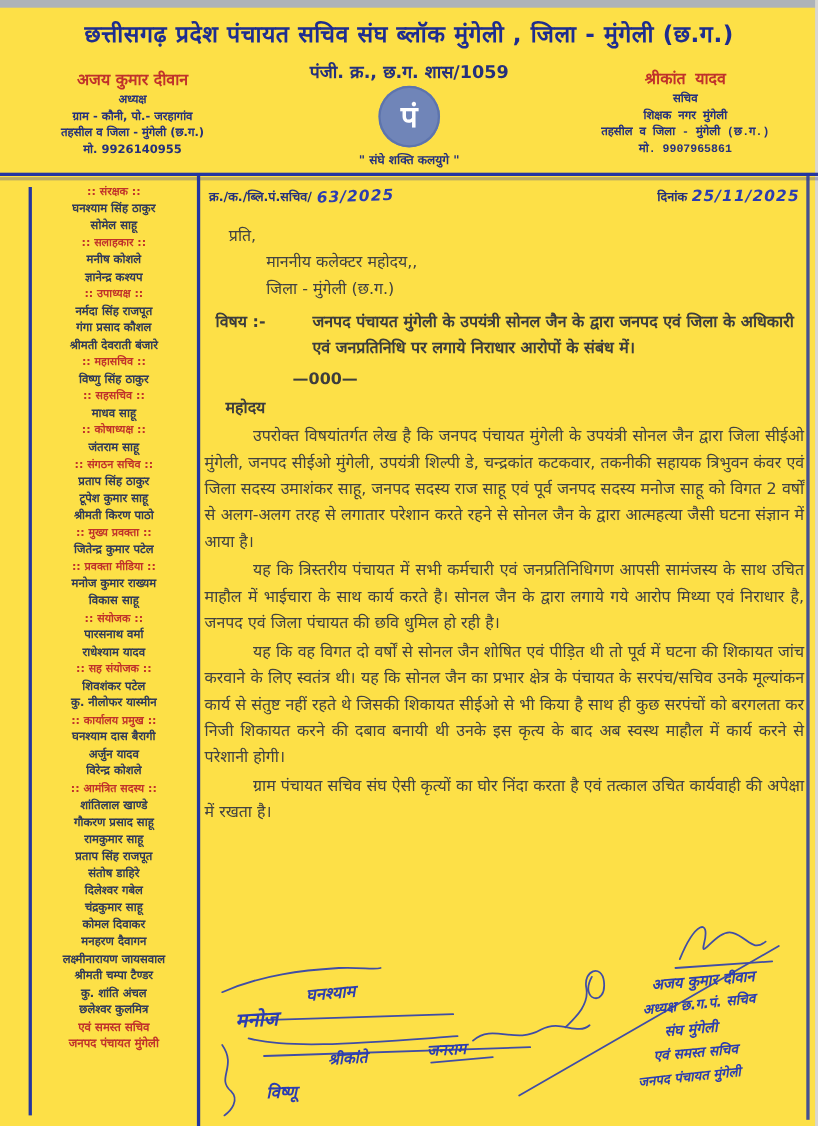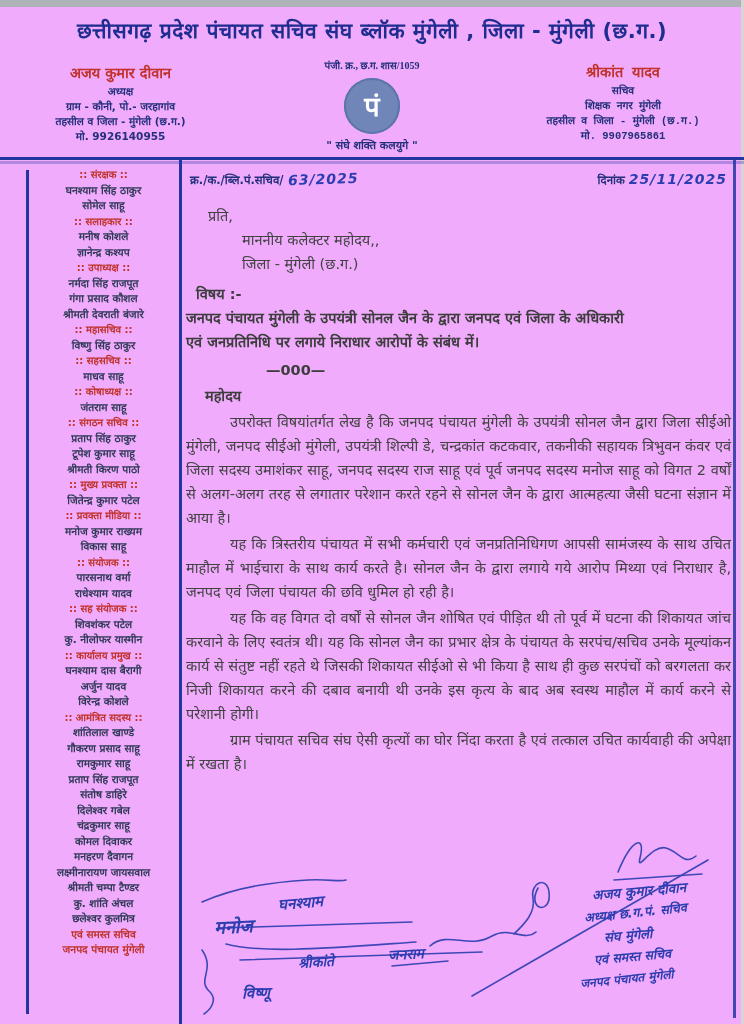--- a/index.html
+++ b/index.html
@@ -4,38 +4,38 @@
 <style>
   html,body{margin:0;padding:0;}
   body{
     width:744px;height:1024px;
     font-family:"DejaVu Sans",sans-serif;
     background:#e8e6e1;
     position:relative;overflow:hidden;
   }
   .page{
     position:absolute;left:0;top:0;width:744px;height:1024px;
-    background:#f0abfc;
+    background:#fde047;
   }
   .scan-edge-top{position:absolute;left:0;top:0;width:744px;height:7px;background:#aeb3b9;}
   .scan-edge-right{position:absolute;right:0;top:0;width:3px;height:1024px;background:#d8d6d1;}
 
   
   .title{
     position:absolute;left:0;top:16px;width:744px;
     text-align:center;font-size:21px;font-weight:bold;color:#1e2d8f;
     letter-spacing:.5px;
   }
   .hdr-col{position:absolute;text-align:center;line-height:15px;}
   .hdr-left{left:28px;top:66px;width:185px;}
   .hdr-right{left:528px;top:66px;width:190px;font-family:Liberation Mono, monospace;}
   .hdr-name{color:#c0322b;font-weight:bold;font-size:14.5px;margin-bottom:3px;}
   .hdr-line{color:#25307c;font-weight:bold;font-size:10.5px;}
   .hdr-center{left:272px;top:58px;width:200px;}
-  .hdr-reg{color:#25307c;font-weight:bold;font-size:10px;font-family:Liberation Serif, serif;}
+  .hdr-reg{color:#25307c;font-weight:bold;font-size:16px;}
   .logo-circle{
     width:56px;height:56px;border-radius:50%;
     background:#7085b8;box-shadow:inset 0 0 0 2px #5d74ad;
     margin:5px auto 4px auto;
     display:flex;align-items:center;justify-content:center;
     color:#ffffff;font-size:27px;font-weight:bold;
   }
   .hdr-motto{color:#25307c;font-weight:bold;font-size:11px;}
 
   
@@ -57,21 +57,21 @@
   .main{
     position:absolute;left:186px;top:161px;width:545px;
     color:#424242;font-size:14.5px;line-height:24px;
   }
   .ref-row{display:flex;justify-content:space-between;align-items:flex-end;padding:6px 4px 0 4px;
     color:#25307c;font-weight:bold;font-size:11.5px;}
   .hw{font-style:italic;font-weight:bold;color:#2c3db0;font-size:14px;letter-spacing:1px;}
   .ref-left .hw{display:inline-block;transform:rotate(-2deg);}
   .to-label{margin:12px 0 0 22px;}
   .to-line{margin-left:56px;}
-  .subject-row{display:flex;margin-top:6px;flex-direction:column;}
+  .subject-row{display:flex;margin-top:6px;}
   .subject-label{width:88px;margin-left:10px;font-weight:bold;color:#3d3d3d;flex:none;}
   .subject-text{width:440px;font-weight:600;color:#3d3d3d;line-height:24px;}
   .divider{text-align:left;padding-left:80px;margin-top:4px;color:#3d3d3d;font-weight:bold;}
   .salutation{margin-top:2px;margin-left:19px;font-weight:600;color:#3d3d3d;}
   .main p{margin:2px 0 0 0;text-indent:44px;text-align:justify;}
   .closing{margin-top:4px;text-align:right;padding-right:68px;font-weight:600;color:#3d3d3d;}
 
   
   .sig-overlay{position:absolute;left:180px;top:830px;width:564px;height:194px;pointer-events:none;}
   .sig-text{position:absolute;color:#2c3db0;font-weight:bold;font-style:italic;white-space:nowrap;}

